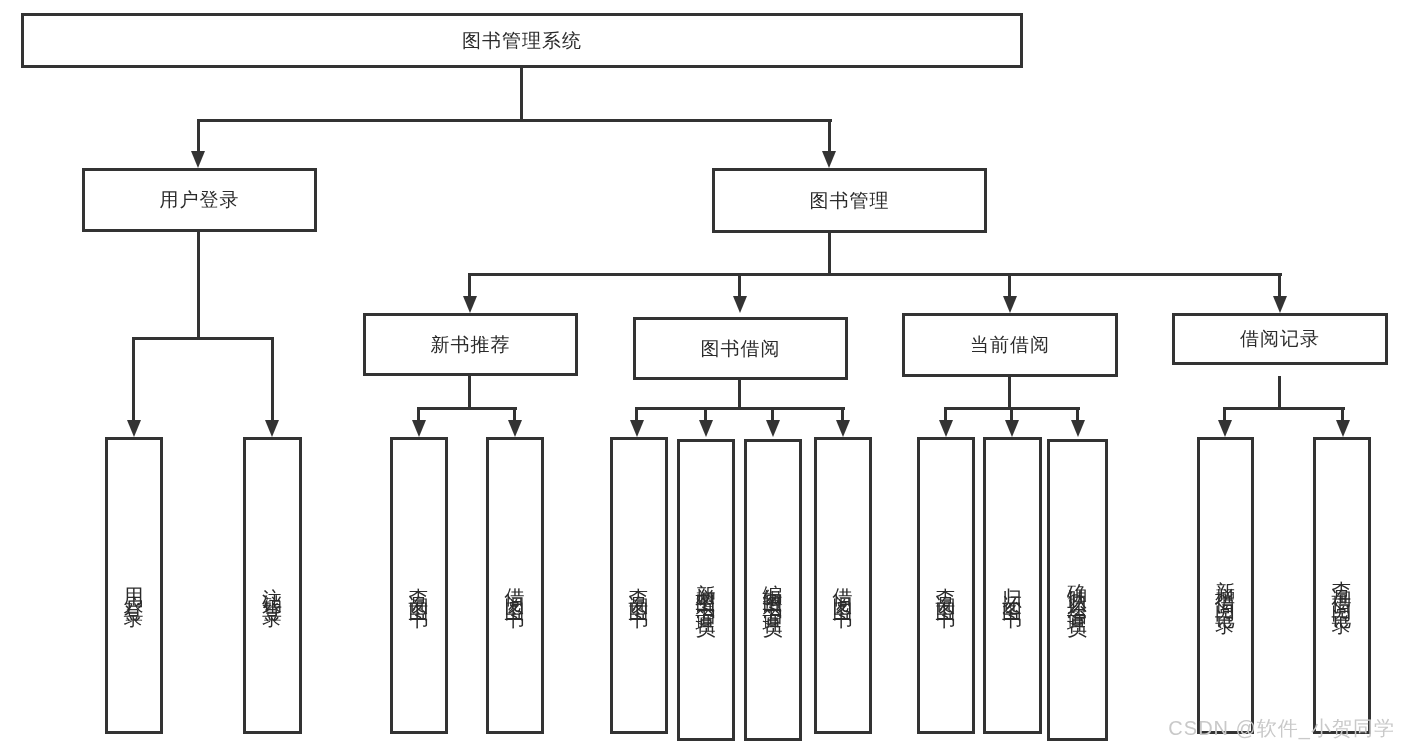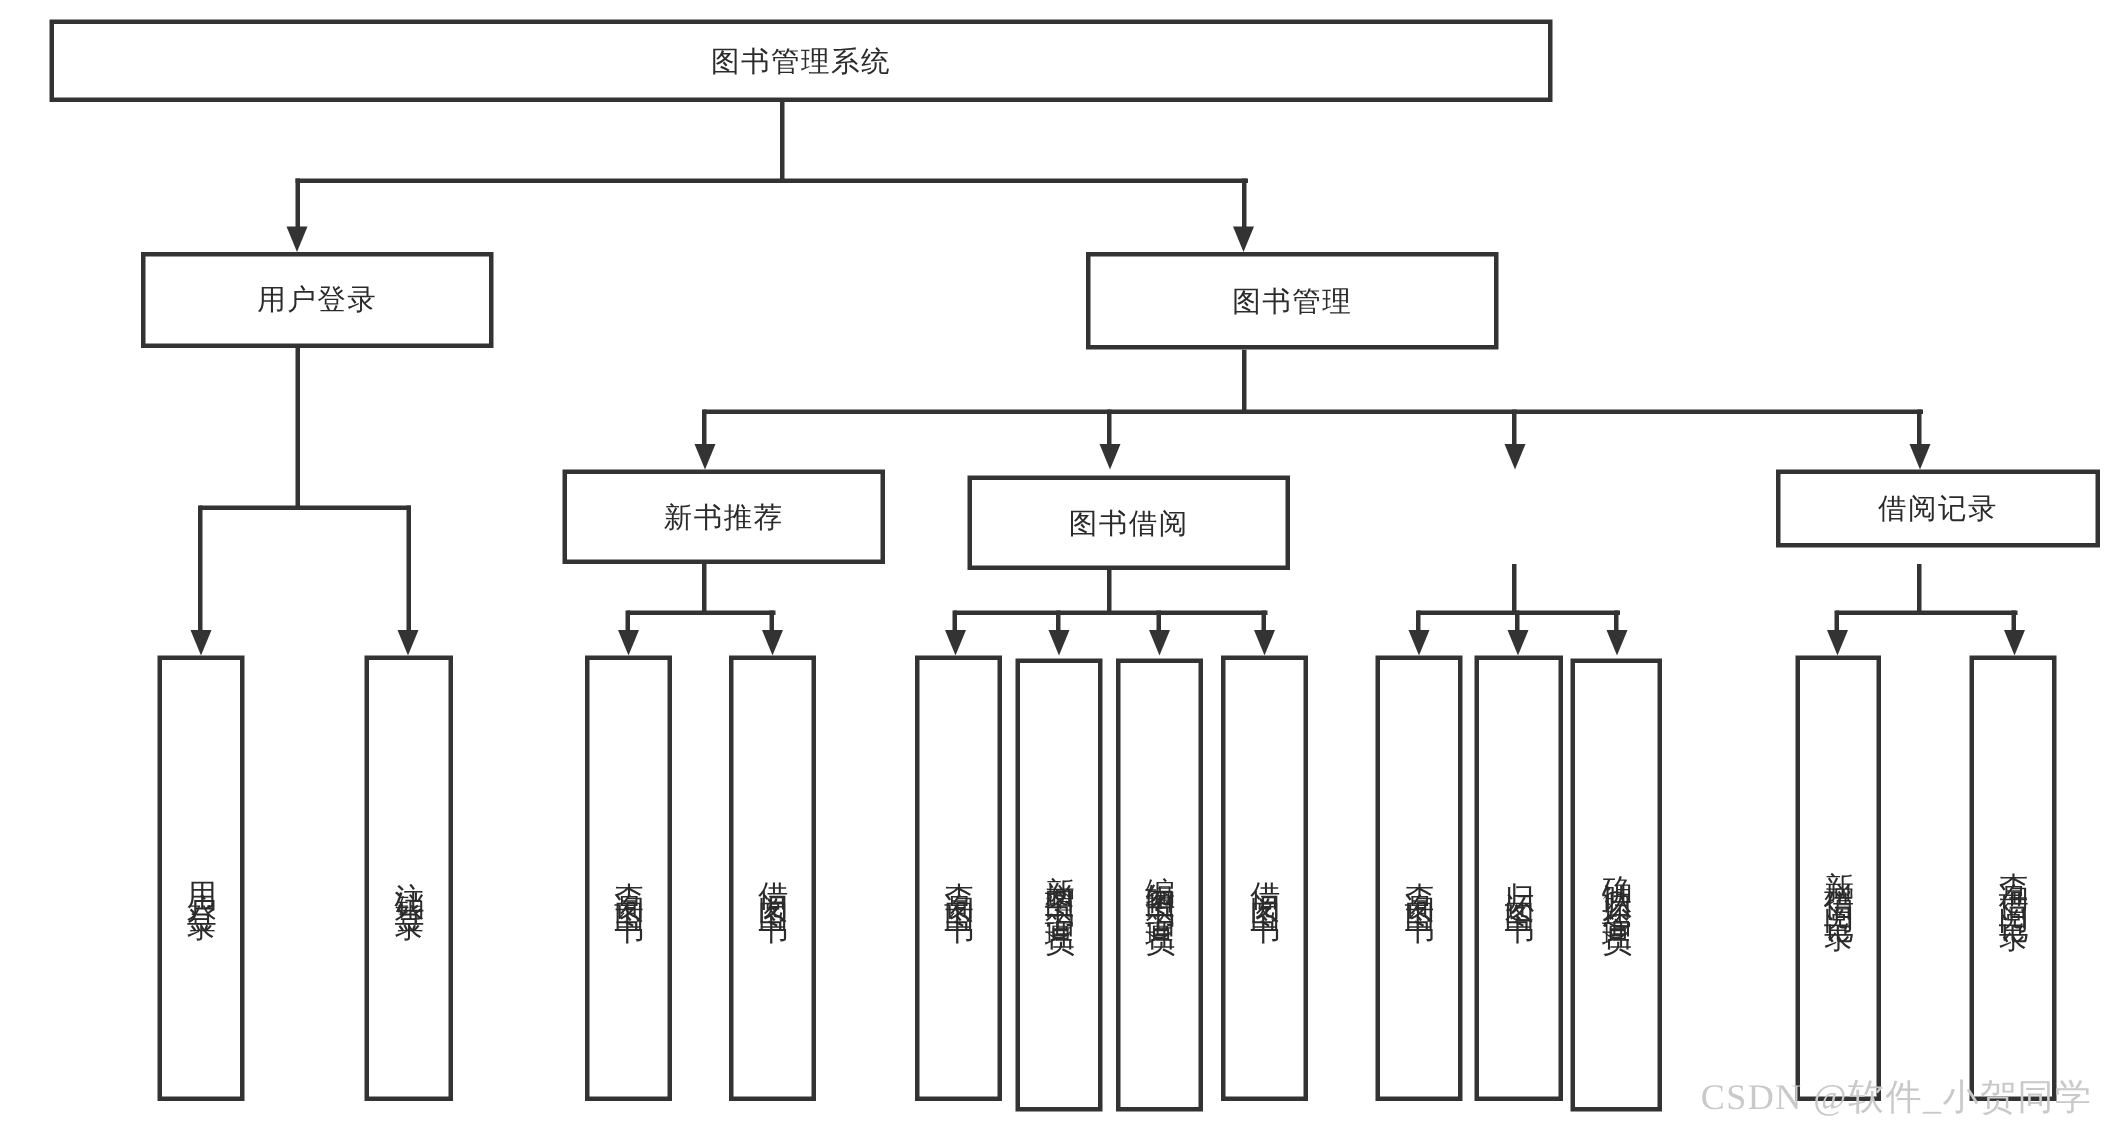--- a/index.html
+++ b/index.html
@@ -3,38 +3,38 @@
 <meta charset="utf-8">
 <style>
   * { margin:0; padding:0; box-sizing:border-box; }
   html,body { background:#ffffff; }
   body { font-family:"Liberation Sans", sans-serif; }
   .stage { position:relative; width:1405px; height:747px; background:var(--background,#fff); overflow:hidden; }
   .box {
     position:absolute; border:3px solid var(--border,#333);
     background:var(--background,#fff);
     display:flex; align-items:center; justify-content:center;
-    font-size:19px; letter-spacing:1px; color:var(--text,#2b2b2b);margin-left:12px;
+    font-size:19px; letter-spacing:1px; color:var(--text,#2b2b2b);
   }
   .vbox {
     position:absolute; border:3px solid var(--border,#333);
     background:var(--background,#fff);
     writing-mode:vertical-rl; text-orientation:mixed;
     display:flex; align-items:center; justify-content:center;
     font-size:20px; letter-spacing:7px; line-height:1; color:var(--text,#2b2b2b);
   }
   .hline,.vline { position:absolute; background:var(--line,#333); }
   .hline { height:3px; }
   .vline { width:3px; }
   .arrowhead {
     position:absolute; width:0; height:0;
     border-left:7px solid transparent; border-right:7px solid transparent;
     border-top:17px solid var(--line,#333);
   }
-  .watermark { position:absolute; right:10px; top:715px; font-size:24px; color:var(--watermark,#c9c9c9); letter-spacing:1px;font-family:Liberation Serif, serif; }
+  .watermark { position:absolute; right:10px; top:715px; font-size:20px; color:var(--watermark,#c9c9c9); letter-spacing:1px; }
 </style>
 </head>
 <body>
 
 <div class="stage">
 
   <div class="vline" style="left:520px;top:68px;height:54px;"></div>
   <div class="hline" style="left:197px;top:119px;width:635px;"></div>
   <div class="vline" style="left:197px;top:119px;height:34px;"></div>
   <div class="arrowhead" style="left:191px;top:151px;"></div>
@@ -93,20 +93,21 @@
   <div class="vline" style="left:1341px;top:407px;height:16px;"></div>
   <div class="arrowhead" style="left:1336px;top:420px;"></div>
 
   <div class="box" style="left:21px;top:13px;width:1002px;height:55px;">图书管理系统</div>
 
   <div class="box" style="left:82px;top:168px;width:235px;height:64px;">用户登录</div>
   <div class="box" style="left:712px;top:168px;width:275px;height:65px;">图书管理</div>
 
   <div class="box" style="left:363px;top:313px;width:215px;height:63px;">新书推荐</div>
   <div class="box" style="left:633px;top:317px;width:215px;height:63px;">图书借阅</div>
+  <div class="box" style="left:902px;top:313px;width:216px;height:64px;">当前借阅</div>
   <div class="box" style="left:1172px;top:313px;width:216px;height:52px;">借阅记录</div>
 
   <div class="vbox" style="left:105px;top:437px;width:58px;height:297px;">用户登录</div>
   <div class="vbox" style="left:243px;top:437px;width:59px;height:297px;">注销登录</div>
 
   <div class="vbox" style="left:390px;top:437px;width:58px;height:297px;">查询图书</div>
   <div class="vbox" style="left:486px;top:437px;width:58px;height:297px;">借阅图书</div>
 
   <div class="vbox" style="left:610px;top:437px;width:58px;height:297px;">查询图书</div>
   <div class="vbox" style="left:677px;top:439px;width:58px;height:302px;letter-spacing:5px;">新增图书（管理员）</div>

